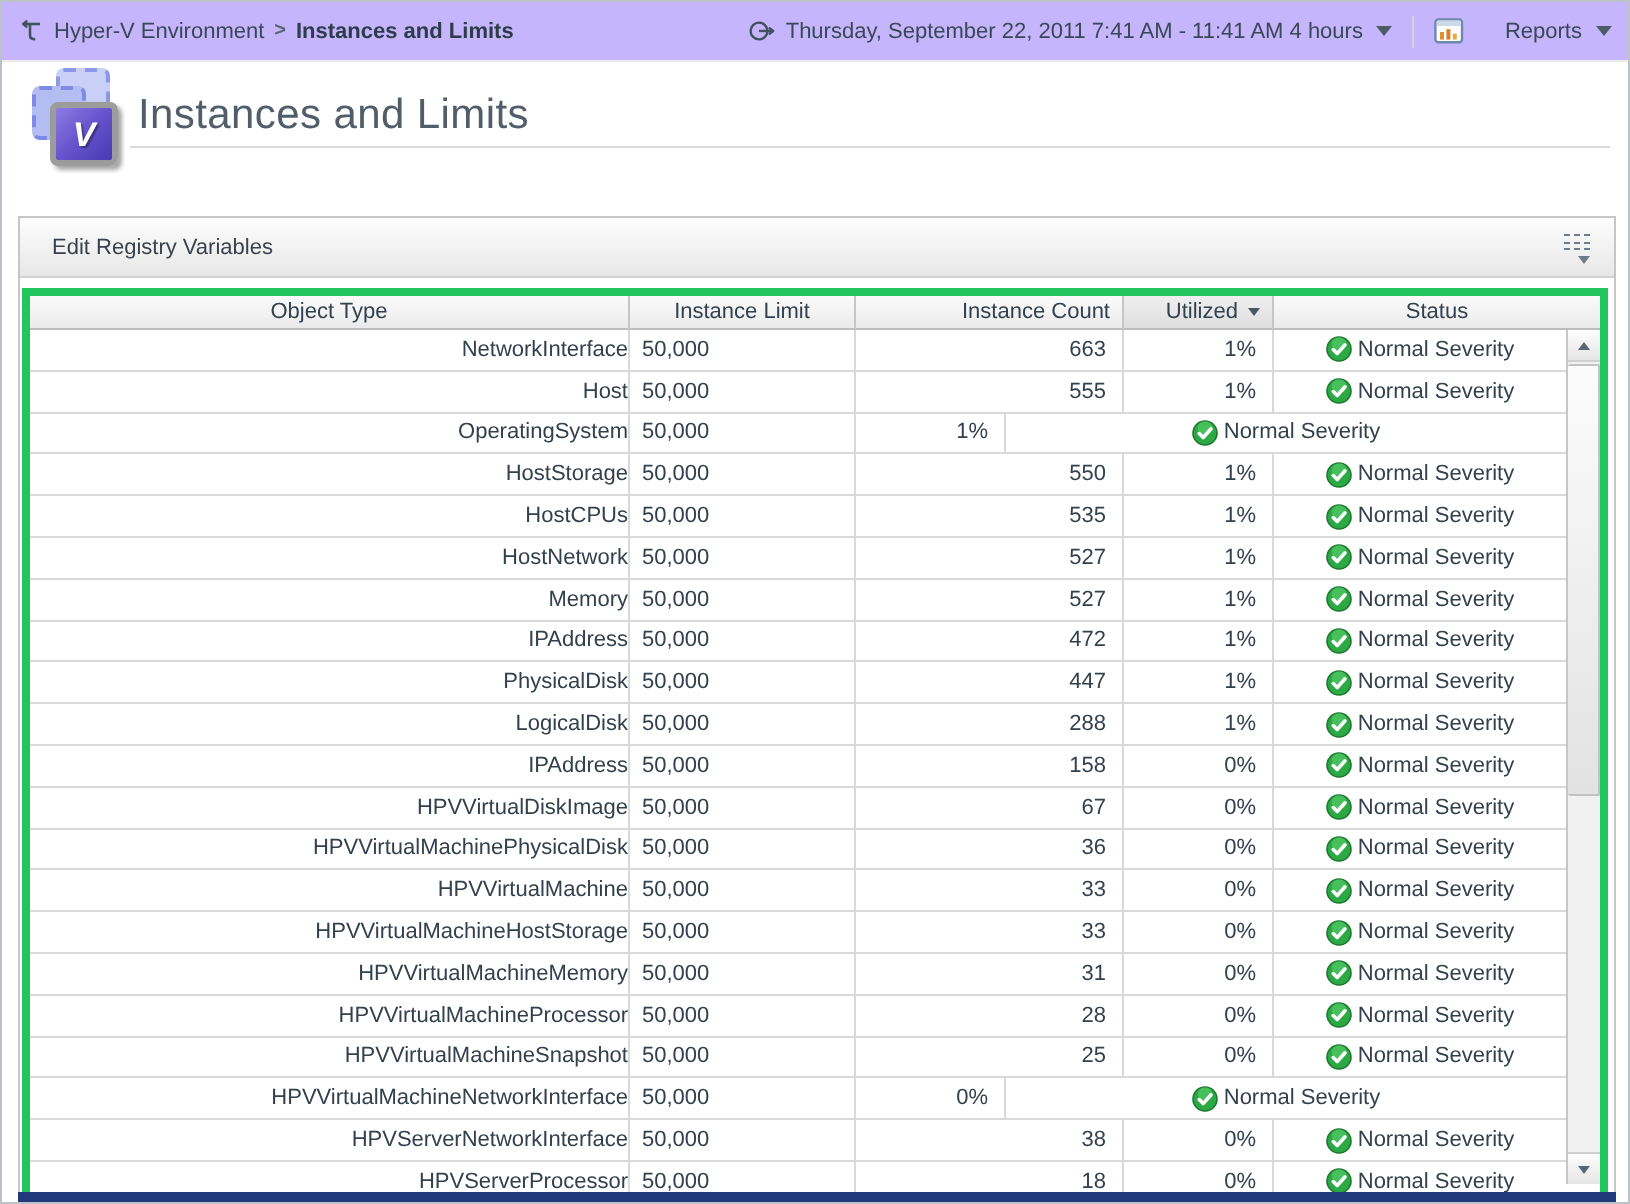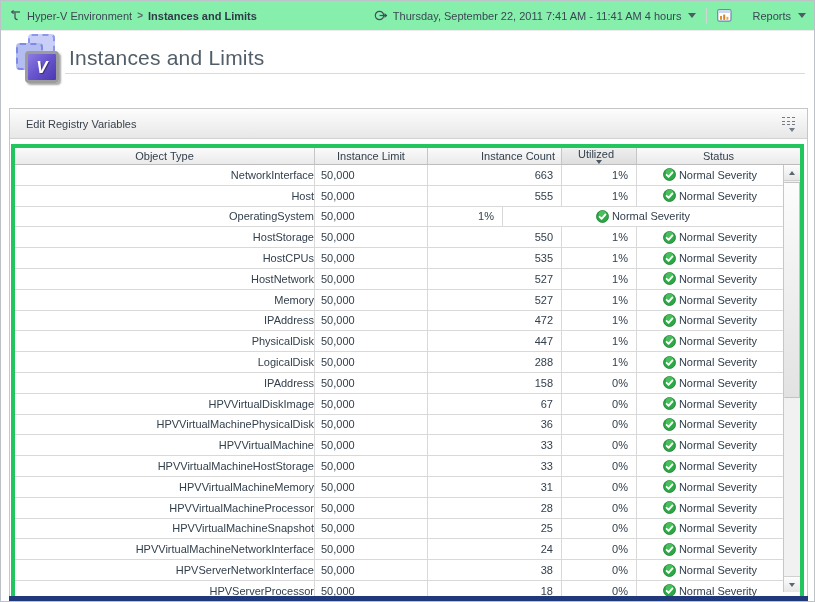--- a/index.html
+++ b/index.html
@@ -8,21 +8,21 @@
 
   .page {
     position:relative; width:815px; height:602px;
     background:#fff; border:1px solid #bcc2c8; overflow:hidden;
   }
 
   
   .topbar {
     position:absolute; left:0; top:0; right:0; height:30px;
     display:flex; padding:0 8px 0 8px;
-    border-bottom:1px solid #ececec; background:#86efac;
+    border-bottom:1px solid #ececec; background:#c4b5fd;
     font-size:11px; color:#3a4754;
   }
   .crumb-group { display:flex; align-items:center; gap:5px; }
   .crumb-parent { color:#3a4754; cursor:pointer; }
   .crumb-sep { color:#5a6670; font-weight:bold; font-size:10px; }
   .crumb-current { font-weight:bold; color:#2e3b48; }
   .topbar-right { margin-left:auto; display:flex; align-items:center; }
   .time-label { margin-left:5px; color:#3a4754; }
   .caret {
     width:0; height:0; border-left:4px solid transparent; border-right:4px solid transparent;
@@ -75,21 +75,21 @@
   .grid {
     position:absolute; left:1px; top:35px; right:3px; bottom:0;
     border:4px solid #22c55e; background:#fff; font-size:11px; color:#33404d;
   }
   .grid-header { display:flex; height:17px; background:linear-gradient(#fbfbfb,#e9e9e9); }
   .hcell {
     border-right:1px solid #c6c6c6; border-bottom:1px solid #bdbdbd;
     display:flex; align-items:center; height:17px; cursor:pointer;
     white-space:nowrap; overflow:hidden;
   }
-  .hcell.sorted { background:linear-gradient(#efefef,#dedede);flex-direction:column; }
+  .hcell.sorted { background:linear-gradient(#efefef,#dedede); }
   .c-type   { width:300px; justify-content:center; }
   .c-limit  { width:113px; justify-content:center; }
   .c-count  { width:134px; justify-content:flex-end; padding-right:6px; }
   .c-util   { width:75px;  justify-content:flex-end; padding-right:6px; }
   .c-status { flex:1; justify-content:center; border-right:none; }
   .sort-arrow {
     width:0; height:0; border-left:3.5px solid transparent; border-right:3.5px solid transparent;
     border-top:4.5px solid #4a5664; margin-left:5px;
   }
 
@@ -668,23 +668,20 @@
     </div>
   </div>
 
   <div class="row">
     <div class="cell c-type">
               <span>HPVVirtualMachineNetworkInterface</span>
             </div>
     <div class="cell c-limit">
               <span>50,000</span>
             </div>
-    <div class="cell c-count">
-              <span>24</span>
-            </div>
     <div class="cell c-util">
               <span>0%</span>
             </div>
     <div class="cell c-status">
       <span>
         <svg class="icon-svg" width="13" height="13" viewBox="0 0 13 13">
           <circle cx="6.5" cy="6.5" r="6" fill="#2ca944" stroke="#1d7a30" stroke-width="0.8"></circle>
           <circle cx="6.5" cy="4.2" r="3.6" fill="#5fd371" opacity="0.55"></circle>
           <path d="M3.6 6.8 L5.6 8.8 L9.5 4.4" stroke="#ffffff" stroke-width="1.8" fill="none" stroke-linecap="round" stroke-linejoin="round"></path>
         </svg>

